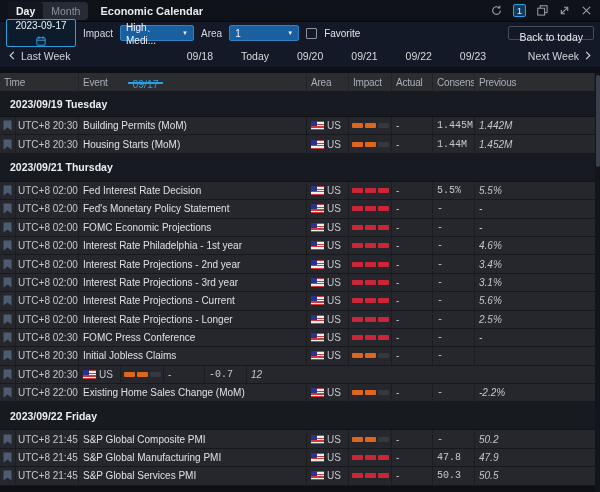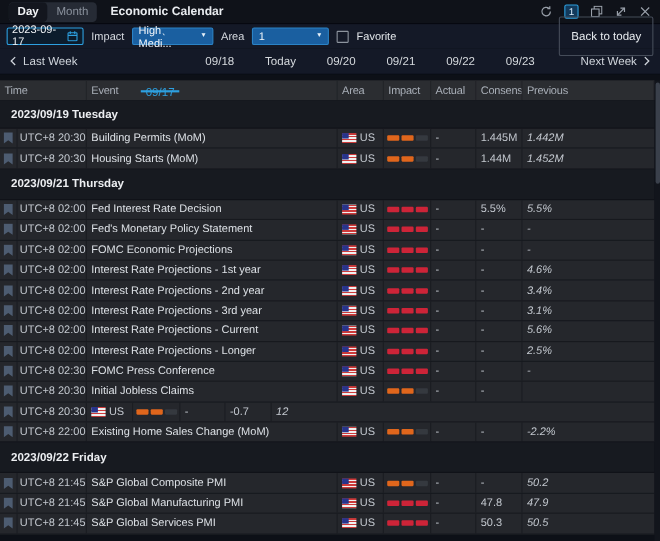--- a/index.html
+++ b/index.html
@@ -26,38 +26,38 @@
     width:13px; height:13px; line-height:12px; text-align:center; font-size:9px;
     color:#d9edfc; background:#123a5c; border:1px solid #2da0e0; border-radius:2px;
   }
 
   
   .filterbar {
     height:22px; background:#141927; display:flex; align-items:center;
     padding:0 6px; gap:7px; font-size:10px;
   }
   .date-input {
-    width:70px; height:16px; border:1px solid #2da0e0; border-radius:2px;
+    width:70px; height:28px; border:1px solid #2da0e0; border-radius:2px;
     background:#0c1c2c; display:flex; align-items:center; justify-content:space-between;
-    padding:0 4px; color:#eef1f4;
+    padding:0 4px; color:#eef1f4;flex-direction:column;
   }
   .flabel { color:#d6dae0; }
   .dropdown {
     height:16px; background:#1a5fa0; border:1px solid #2b83c6; border-radius:2px;
     display:flex; align-items:center; justify-content:space-between;
     padding:0 5px; color:#f2f6fa;
   }
   .dropdown.impact { width:74px; }
   .dropdown.area { width:70px; }
   .caret { font-size:6px; color:#e8f2fa; margin-left:4px; }
   .checkbox { width:11px; height:11px; border:1px solid #8d949e; border-radius:1px; background:transparent; }
   .fav-label { color:#e2e6ea; }
   .spacer { flex:1; }
   .back-btn {
-    height:36px; padding:4px 10px; font-size:10.5px; font-family:inherit;
+    height:14px; padding:4px 10px; font-size:10.5px; font-family:inherit;
     background:transparent; border:1px solid #454c59; border-radius:2px; color:#e6eaee;
   }
 
   
   .weeknav {
     height:24px; background:#141927; display:flex; align-items:stretch;
     padding:0 8px; font-size:10.5px; color:#cfd4db;
     border-bottom:1px solid #0a0d14;
   }
   .weeknav .navside { display:flex; align-items:center; gap:5px; }
@@ -98,21 +98,21 @@
   .event-row { display:flex; height:18.4px; background:#25272c; border-bottom:1px solid #17191e; }
   .cell { height:100%; display:flex; align-items:center; padding-left:4px;
           border-right:1px solid #1b1d22; overflow:hidden; white-space:nowrap;
           font-size:10px; color:#c3c8cf; }
   .c-pin { width:16px; justify-content:center; padding-left:0; }
   .c-time { width:63px; padding-left:2px; }
   .c-event { width:228px; color:#dde1e6; }
   .c-area { width:42px; }
   .c-impact { width:43px; padding-left:3px; }
   .c-actual { width:41px; }
-  .c-cons { width:42px; }
+  .c-cons { width:42px;font-family:Liberation Mono, monospace; }
   .c-prev { flex:1; border-right:none;font-style:italic; }
 
   .seg { width:11px; height:5px; margin-right:2px; border-radius:1px; flex:none; }
 
   .flag { display:inline-block; width:13px; height:9px; margin-right:3px; flex:none;
           background:repeating-linear-gradient(180deg,#cd3a3a 0 1.3px,#f0f0f0 1.3px 2.6px);
           position:relative; }
   .flag::before { content:""; position:absolute; top:0; left:0; width:6px; height:5px; background:#27348b; }
 
   .bookmark { width:9px; height:11px; display:block; }
@@ -331,21 +331,21 @@
           <span class="cell c-cons">-</span>
           <span class="cell c-prev">-</span>
         </div>
         <div class="event-row">
           <span class="cell c-pin">
   <svg class="bookmark" viewBox="0 0 9 11">
     <path d="M0.5 0.5h8v10L4.5 7.6 0.5 10.5z" fill="#4d5c71"></path>
   </svg>
 </span>
           <span class="cell c-time">UTC+8 02:00</span>
-          <span class="cell c-event">Interest Rate Projections - 1st year</span>
+          <span class="cell c-event">Interest Rate Philadelphia - 1st year</span>
           <span class="cell c-area">
             <span class="flag"></span>
             <span>US</span>
           </span>
           <span class="cell c-impact">
             <span class="seg" style="background: rgb(205, 36, 56);"></span>
             <span class="seg" style="background: rgb(205, 36, 56);"></span>
             <span class="seg" style="background: rgb(205, 36, 56);"></span>
           </span>
           <span class="cell c-actual">-</span>

